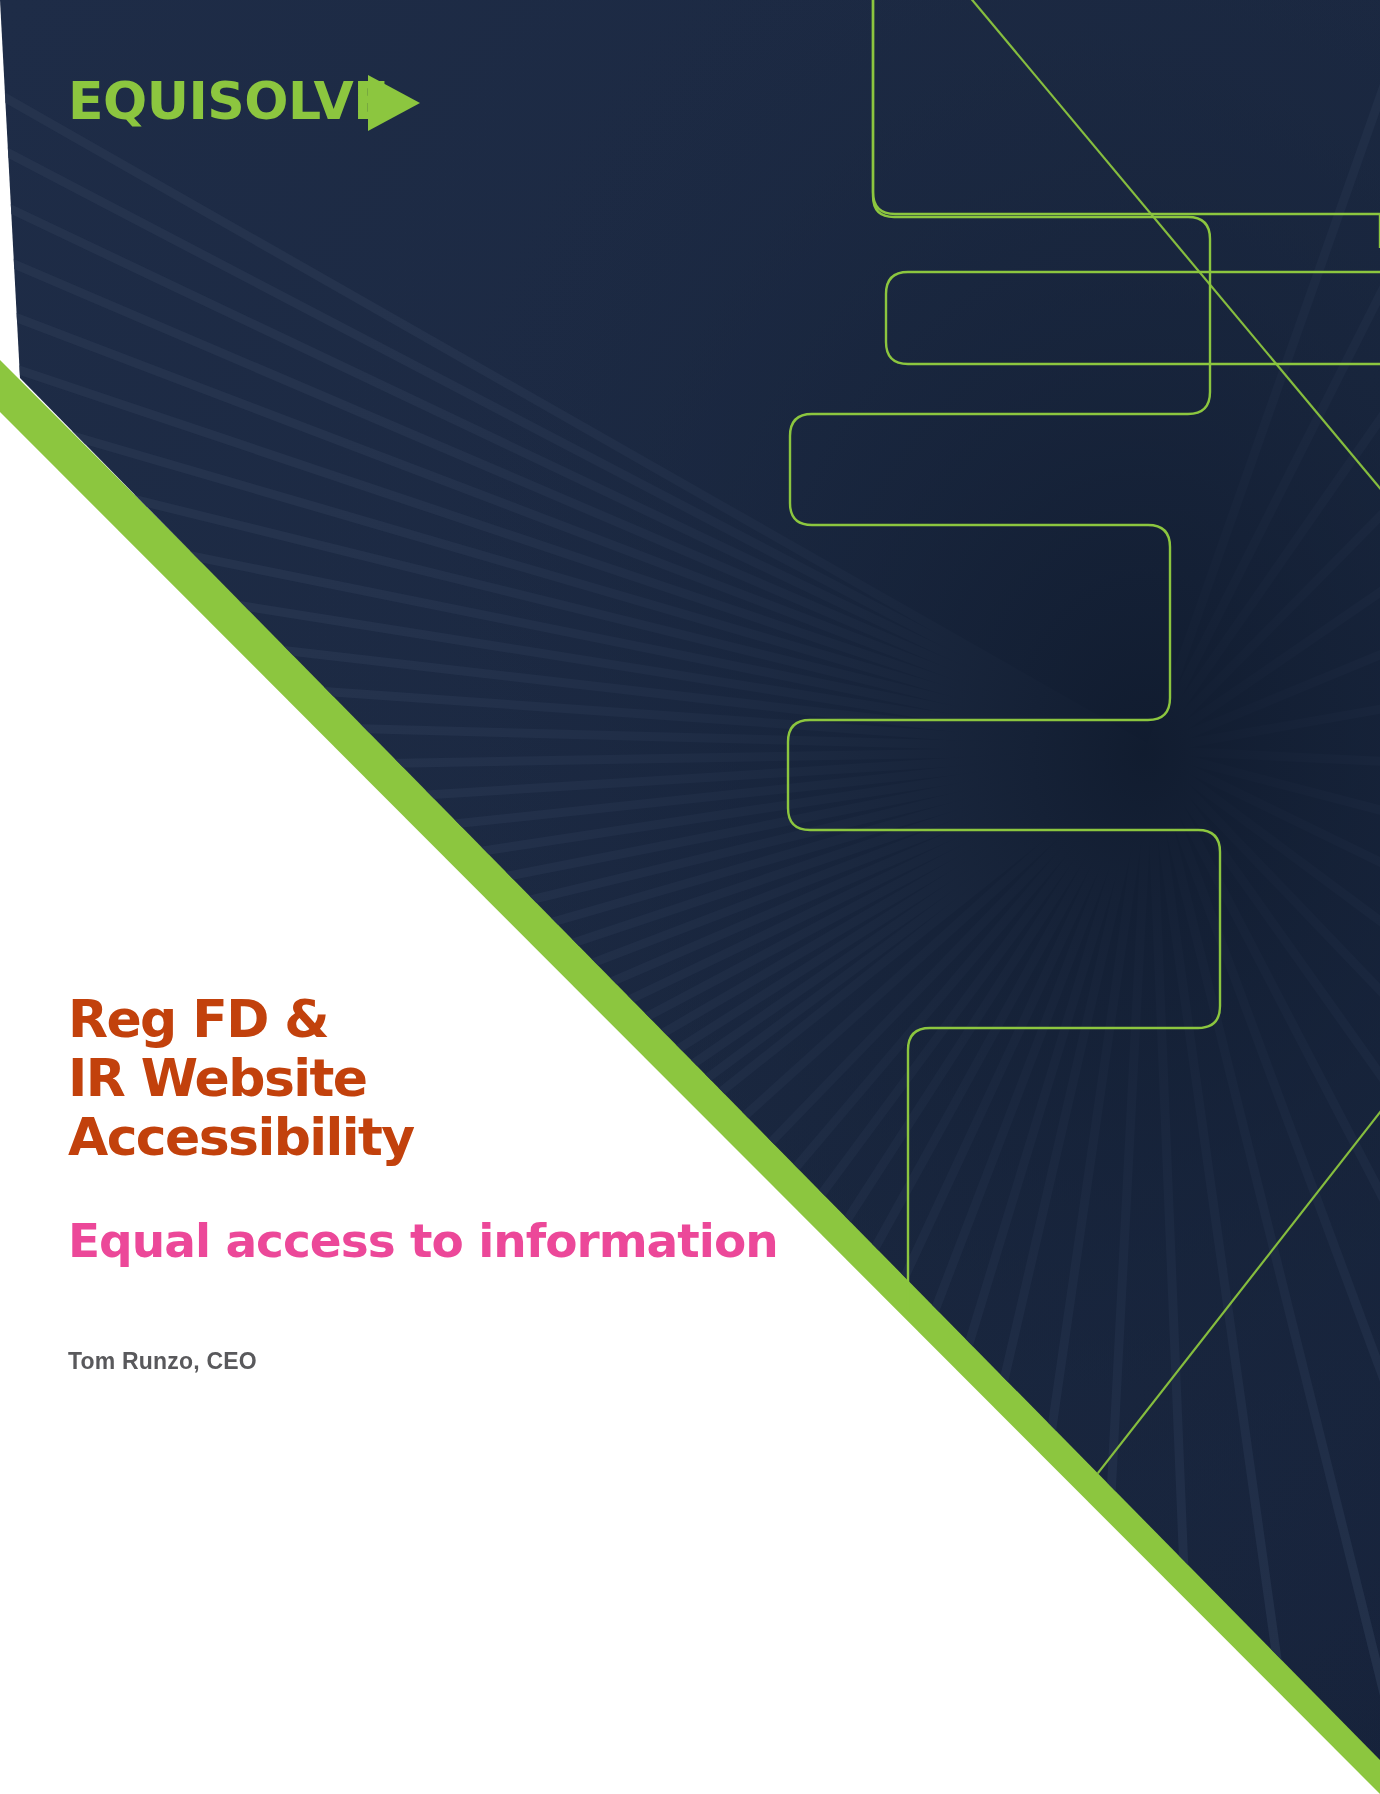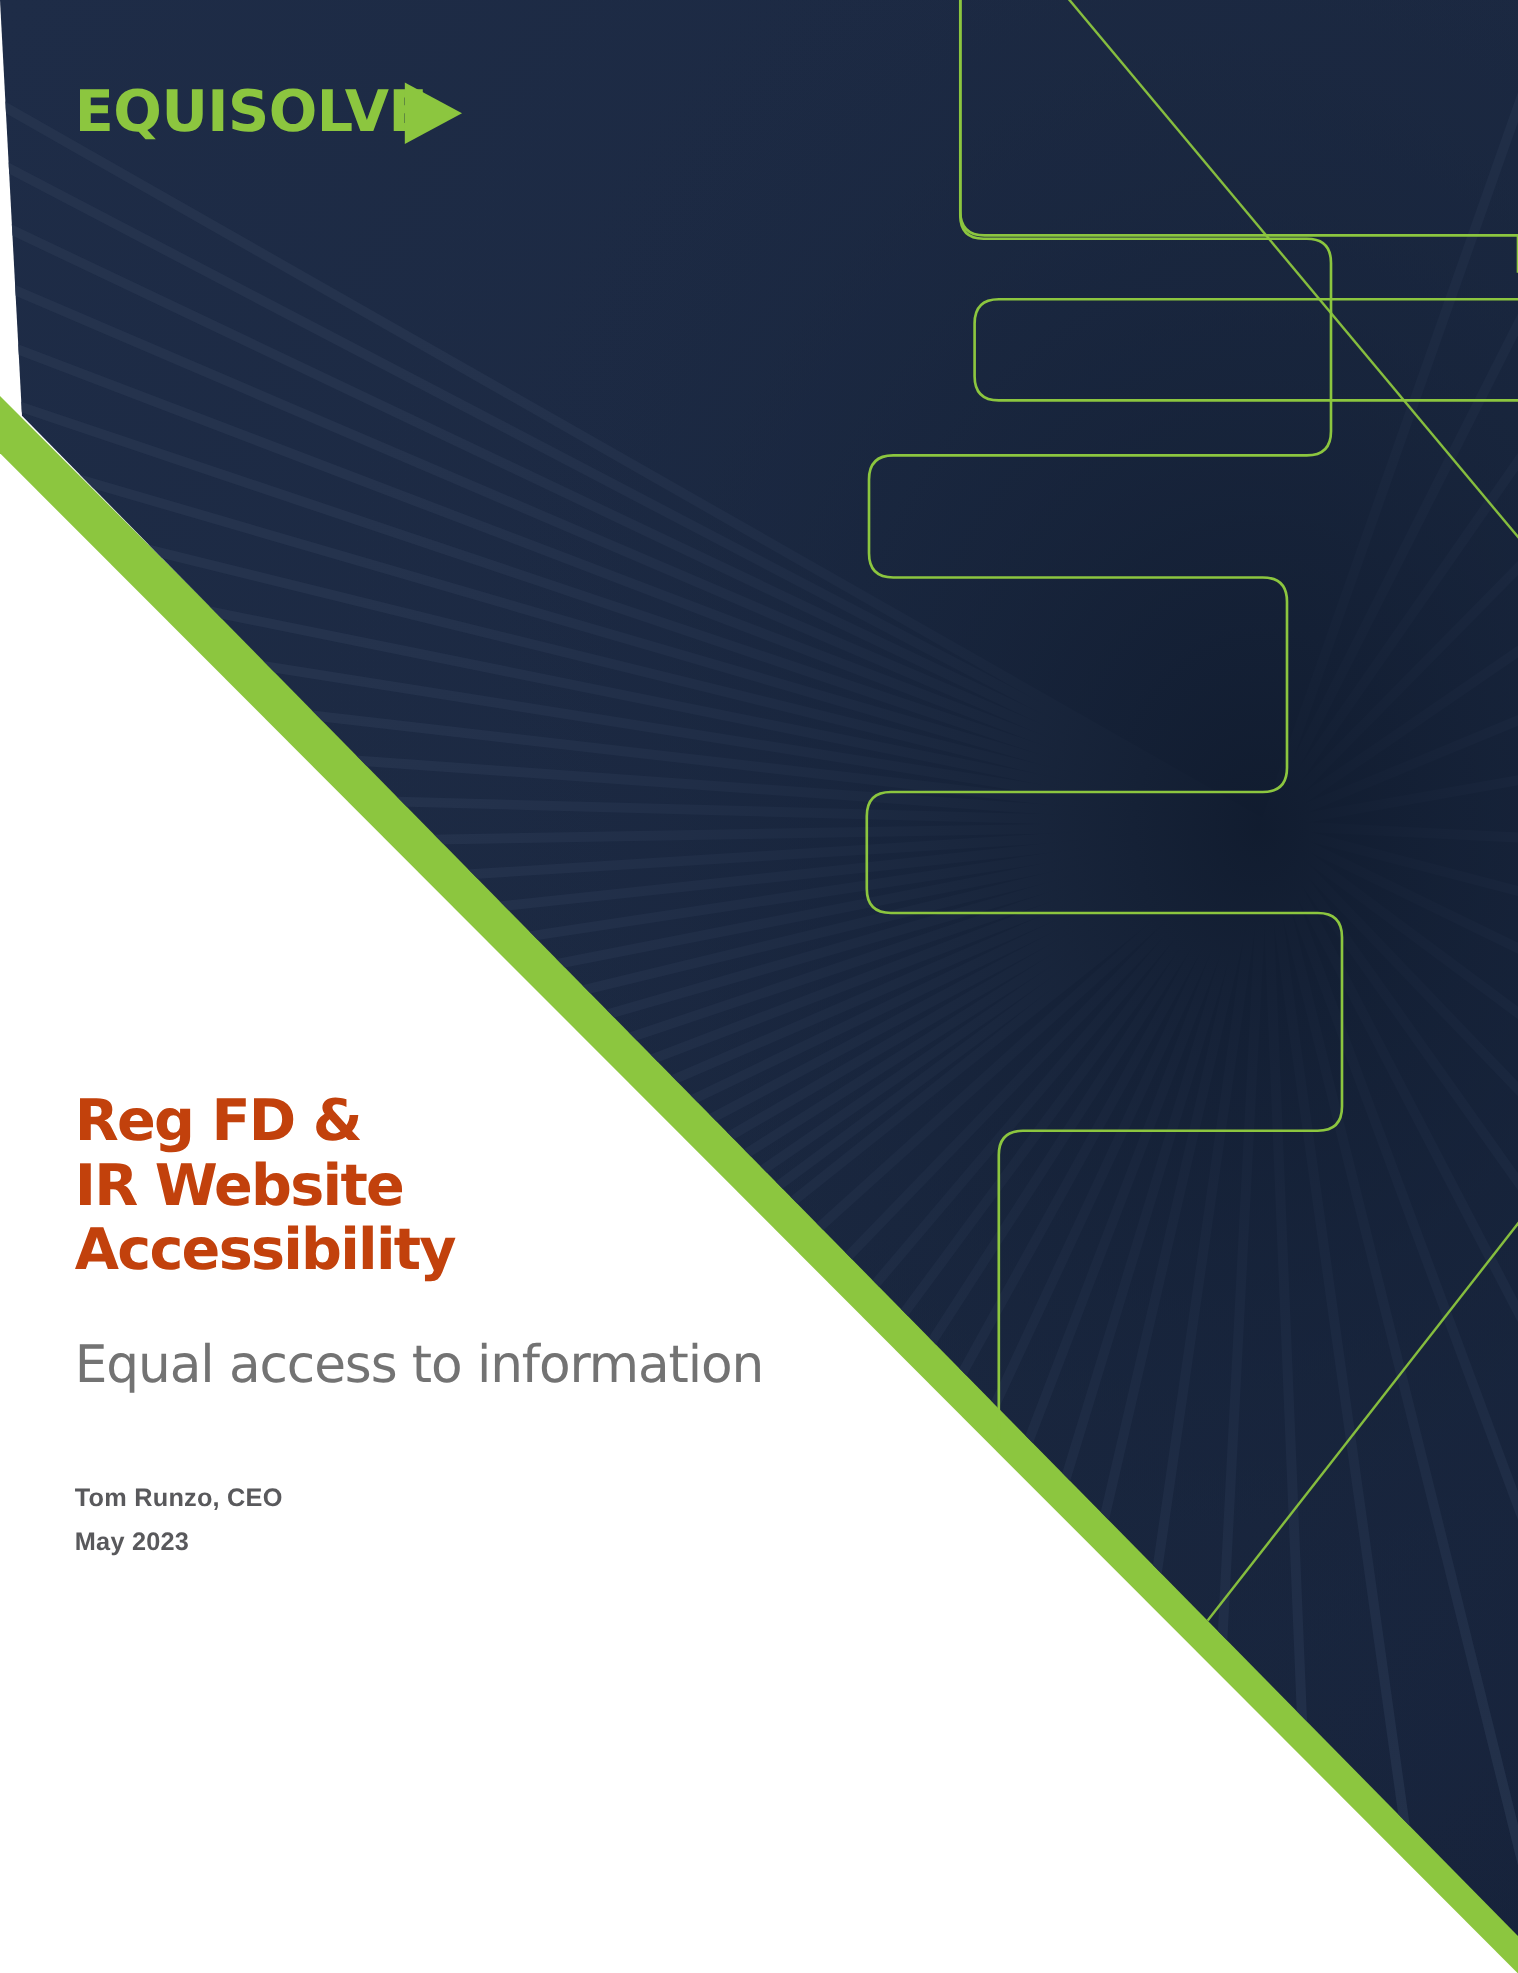--- a/index.html
+++ b/index.html
@@ -61,23 +61,23 @@
     font-family: "DejaVu Sans", sans-serif;
     font-weight: 700;
     font-size: 52px;
     line-height: 1.13;
     letter-spacing: -1.6px;
     white-space: pre-line;
   }
 
   .doc-subtitle {
     margin: 48px 0 0 0;
-    color: #737373;
+    color: #ec4899;
     font-family: "DejaVu Sans", sans-serif;
-    font-weight: 400;
+    font-weight: 700;
     font-size: 47px;
     line-height: 1.15;
     letter-spacing: -1px;
   }
 
   .byline {
     margin-top: 74px;
   }
   .byline-line {
     color: #59595C;
@@ -253,17 +253,16 @@
   <div class="content">
 
     <h1 class="doc-title">Reg FD &amp;
 IR Website
 Accessibility</h1>
 
     <h2 class="doc-subtitle">Equal access to information</h2>
 
     <div class="byline">
       <div class="byline-line">Tom Runzo, CEO</div>
-      <div class="byline-line">May 2023</div>
     </div>
   </div>
 
 </div>
 
 </body></html>

